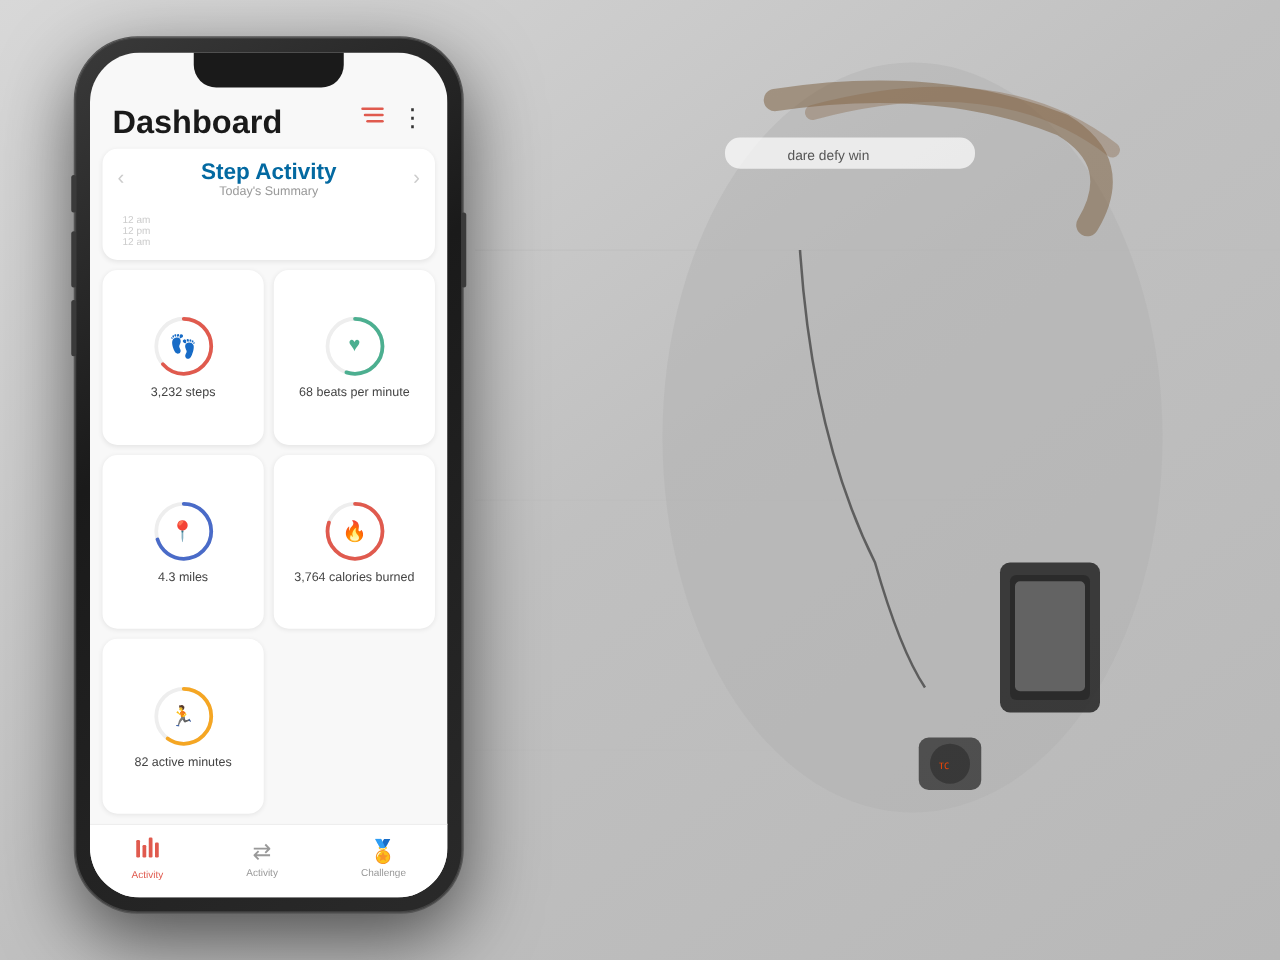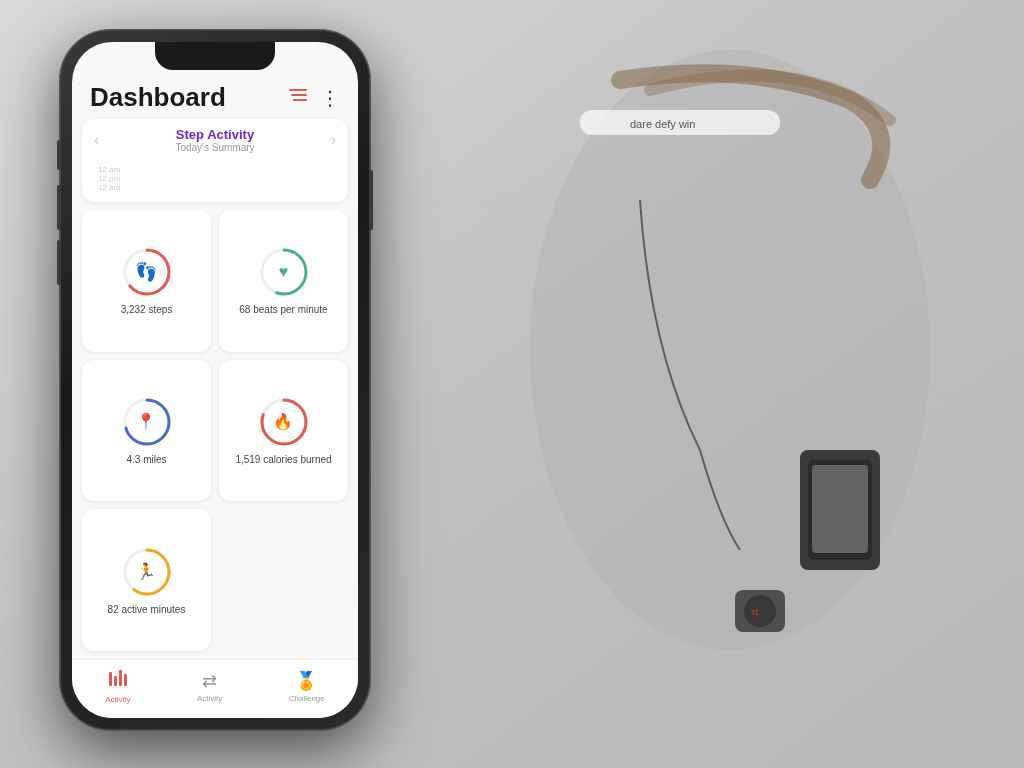--- a/index.html
+++ b/index.html
@@ -112,21 +112,21 @@
       background: #f8f8f8;
       display: flex;
       flex-direction: column;
       padding-top: 30px;
     }
 
     
     .app-header {
       display: flex;
       justify-content: space-between;
-      align-items: center;
+      align-items: flex-start;
       padding: 10px 18px 6px;
     }
 
     .app-title {
       font-size: 26px;
       font-weight: 700;
       color: #1a1a1a;
     }
 
     .header-icons {
@@ -161,23 +161,23 @@
       color: #ccc;
       font-size: 16px;
       cursor: pointer;
     }
 
     .chart-title-block {
       text-align: center;
     }
 
     .chart-title {
-      font-size: 13px;
+      font-size: 18px;
       font-weight: 600;
-      color: #6d28d9;
+      color: #0369a1;
     }
 
     .chart-subtitle {
       font-size: 10px;
       color: #999;
     }
 
     .chart-area {
       position: relative;
       height: 110px;
@@ -421,21 +421,21 @@
           </div>
 
           <div class="stat-card">
             <div class="stat-icon-circle">
               <svg width="52" height="52" viewBox="0 0 52 52">
                 <circle cx="26" cy="26" r="22" fill="none" stroke="#eee" stroke-width="3"></circle>
                 <circle cx="26" cy="26" r="22" fill="none" stroke="#e05a4e" stroke-width="3" stroke-dasharray="110.58 27.65" stroke-dashoffset="0" transform="rotate(-90 26 26)" stroke-linecap="round"></circle>
               </svg>
               <span style="position:absolute; font-size:16px;">🔥</span>
             </div>
-            <div class="stat-label">1,519 calories burned</div>
+            <div class="stat-label">3,764 calories burned</div>
           </div>
 
           <div class="stat-card">
             <div class="stat-icon-circle">
               <svg width="52" height="52" viewBox="0 0 52 52">
                 <circle cx="26" cy="26" r="22" fill="none" stroke="#eee" stroke-width="3"></circle>
                 <circle cx="26" cy="26" r="22" fill="none" stroke="#f5a623" stroke-width="3" stroke-dasharray="82.78 55.45" stroke-dashoffset="0" transform="rotate(-90 26 26)" stroke-linecap="round"></circle>
               </svg>
               <span style="position:absolute; font-size:16px;">🏃</span>
             </div>

